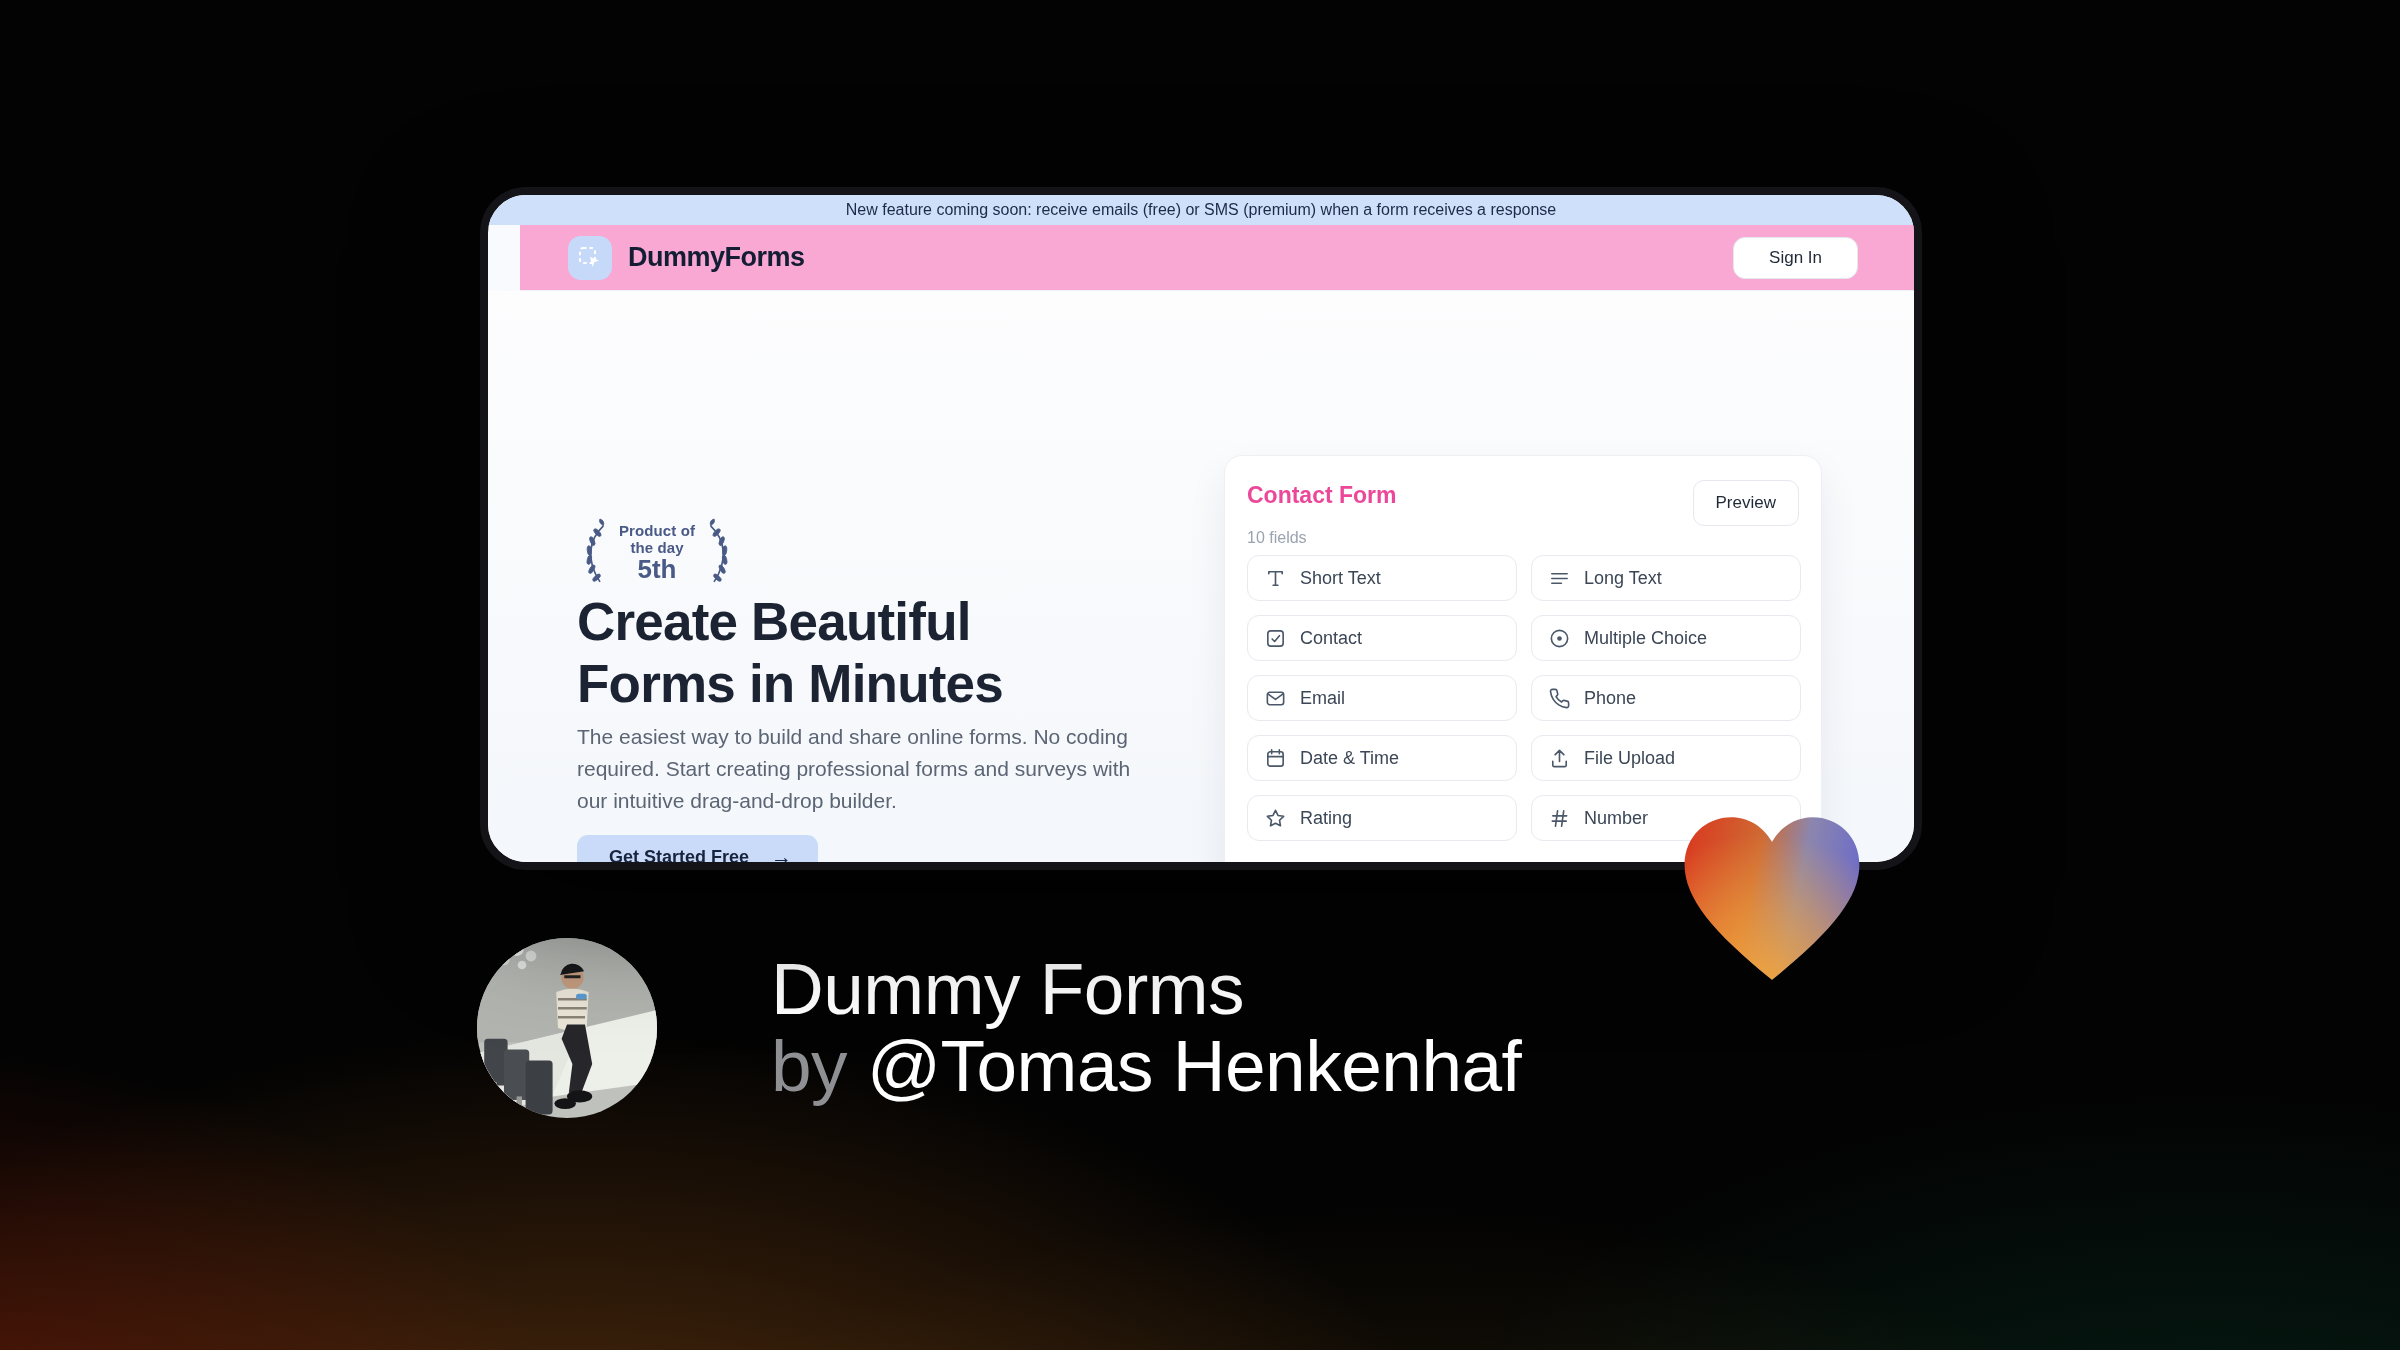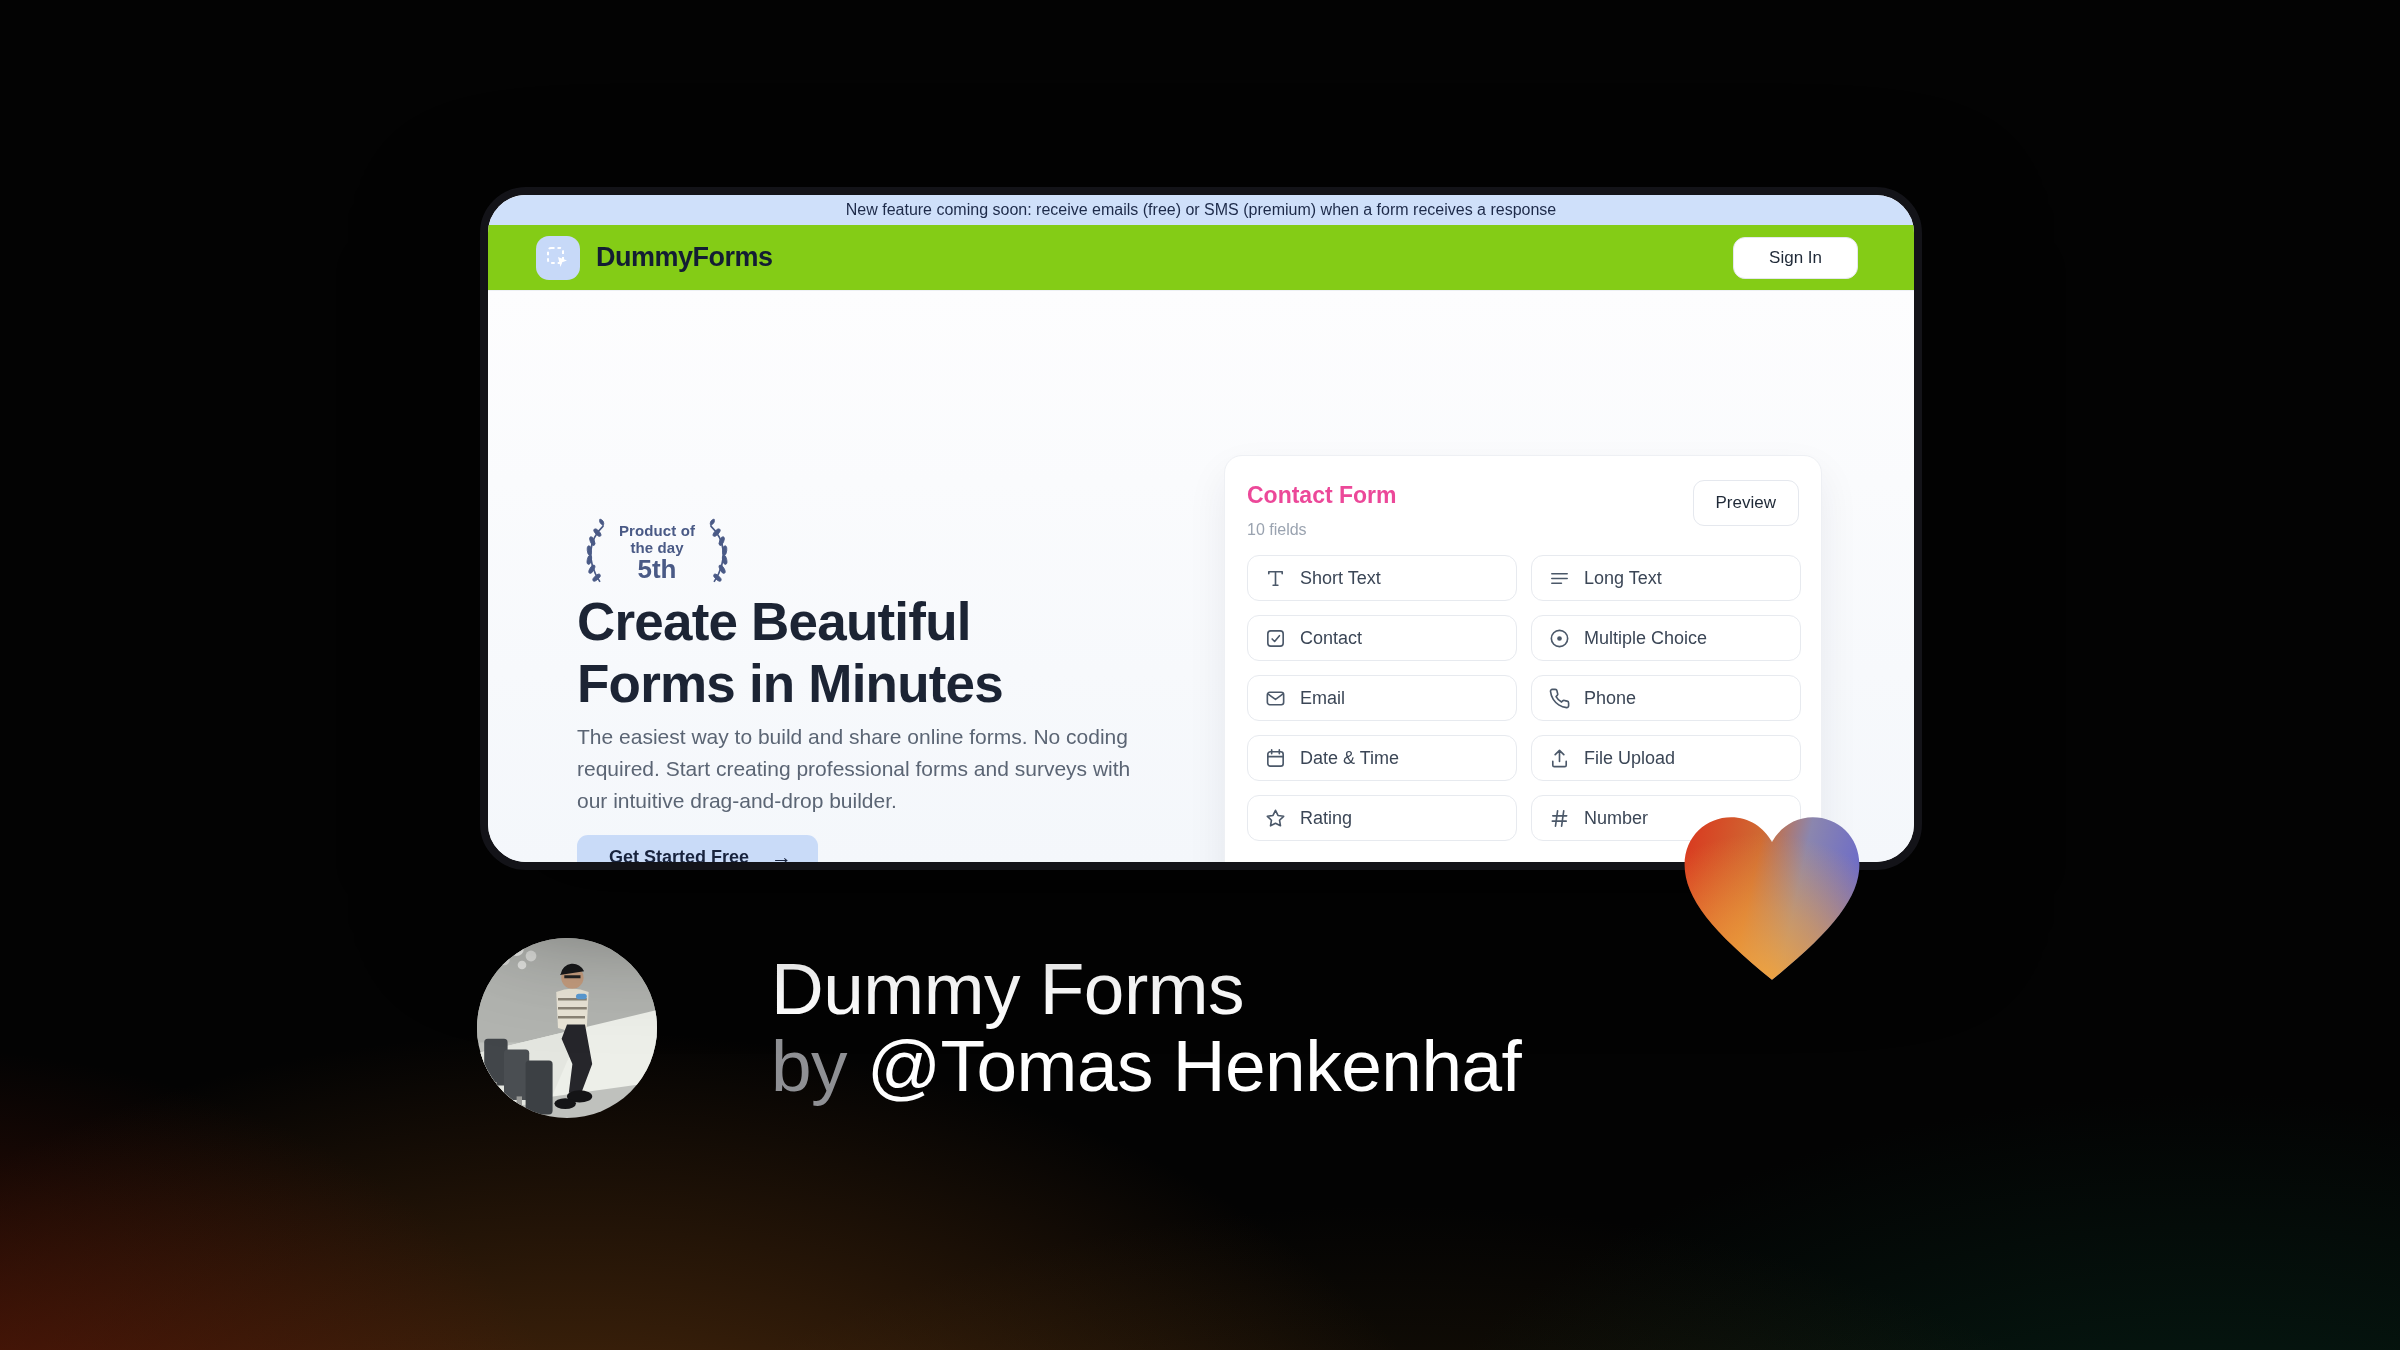--- a/index.html
+++ b/index.html
@@ -20,22 +20,22 @@
     position:absolute; left:480px; top:187px; width:1442px; height:683px;
     background:#f8fafd; border:8px solid #131318; border-radius:46px;
     overflow:hidden; box-shadow:0 40px 120px rgba(0,0,0,0.55);
     z-index:10;
   }
   .banner {
     height:30px; background:#cfe0fa; display:flex; align-items:center; justify-content:center;
     color:#1d2a49; font-size:16px;
   }
   .topbar {
-    height:66px; background:#84cc16; display:flex; align-items:center;
-    padding:0 56px 0 48px; border-bottom:1px solid #eef1f5;
+    height:66px; background:#f9a8d4; display:flex; align-items:center;
+    padding:0 56px 0 48px; border-bottom:1px solid #eef1f5;margin-left:32px;
   }
   .logo-tile {
     width:44px; height:44px; border-radius:13px; background:#c7d9f8;
     display:flex; align-items:center; justify-content:center; margin-right:16px;
   }
   .brand { font-size:27px; font-weight:700; color:#131d33; letter-spacing:-0.5px; }
   .topbar-spacer { flex:1; }
   .signin-btn {
     background:#fff; border:1px solid #e4e7ec; border-radius:12px;
     padding:10px 35px; font-size:17px; color:#1f2937; cursor:pointer;
@@ -68,21 +68,21 @@
   }
   .cta-arrow { font-size:21px; font-weight:400; }
 
   
   .card {
     position:absolute; left:736px; top:164px; width:598px; height:482px;
     background:#ffffff; border:1px solid #eef0f4; border-radius:18px;
     box-shadow:0 18px 40px rgba(20,30,55,0.07); padding:26px 22px;
   }
   .card-title { font-size:23px; font-weight:700; color:#ec4899; }
-  .card-sub { font-size:16px; color:#9aa3b0; margin-top:12px; }
+  .card-sub { font-size:16px; color:#9aa3b0; margin-top:20px; }
   .preview-btn {
     position:absolute; right:22px; top:24px; background:#fff;
     border:1px solid #e5e8ee; border-radius:11px; padding:12px 22px;
     font-size:17px; color:#1f2937; cursor:pointer;
   }
   .field-grid {
     position:absolute; left:22px; top:99px; width:554px;
     display:grid; grid-template-columns:1fr 1fr; gap:14px;
   }
   .chip {

